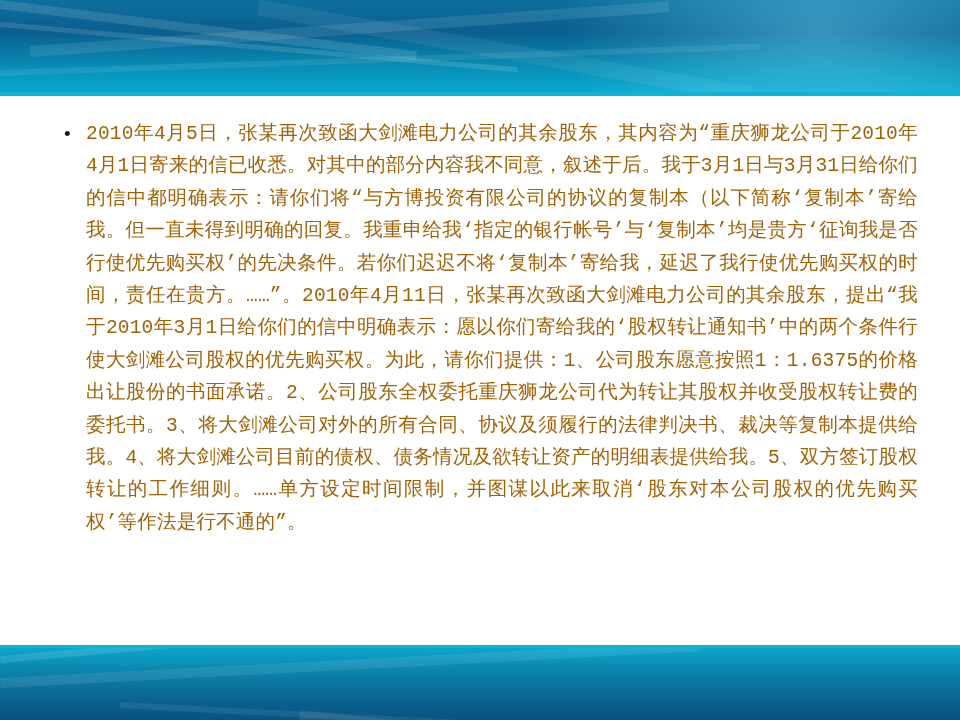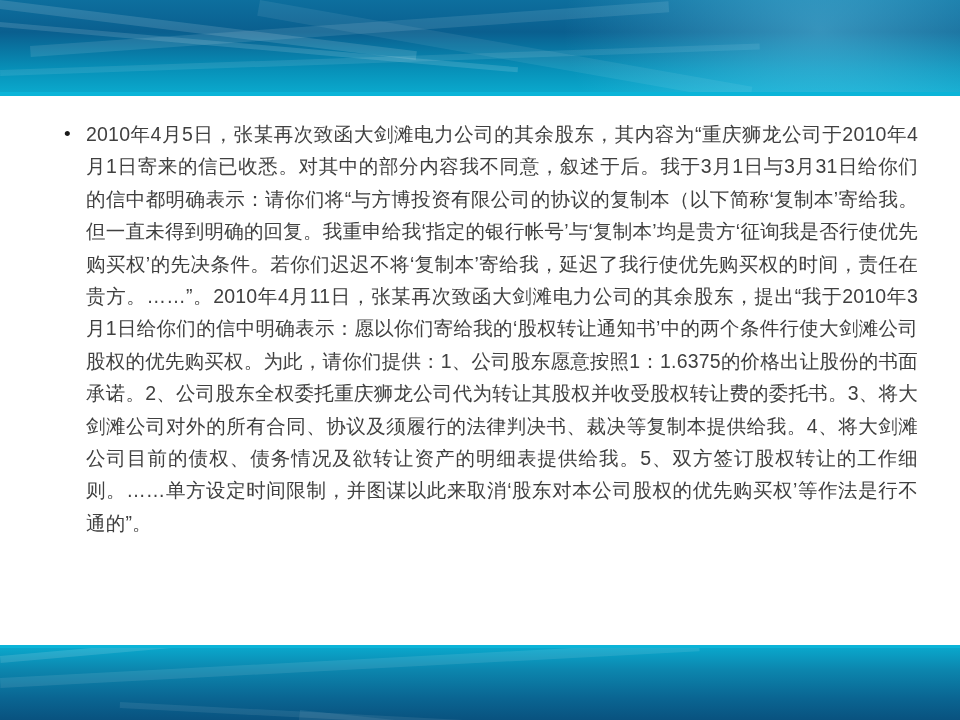--- a/index.html
+++ b/index.html
@@ -113,25 +113,25 @@
     line-height: 32px;
     color: #1a1a1a;
     text-align: left;
     padding-left: 6px;
     box-sizing: border-box;
   }
   .bullet-text {
     flex: 1 1 auto;
     font-size: 19.5px;
     line-height: 32.4px;
-    color: #404040;
+    color: #a16207;
     text-align: justify;
     text-justify: inter-ideograph;
     letter-spacing: 0.2px;
-    font-family: Liberation Sans, sans-serif;
+    font-family: Liberation Mono, monospace;
     white-space: pre-wrap;
   }
 </style>
 </head>
 <body>
 
 <div class="slide">
 
   <div class="top-band">
     <div class="ray r1"></div>

